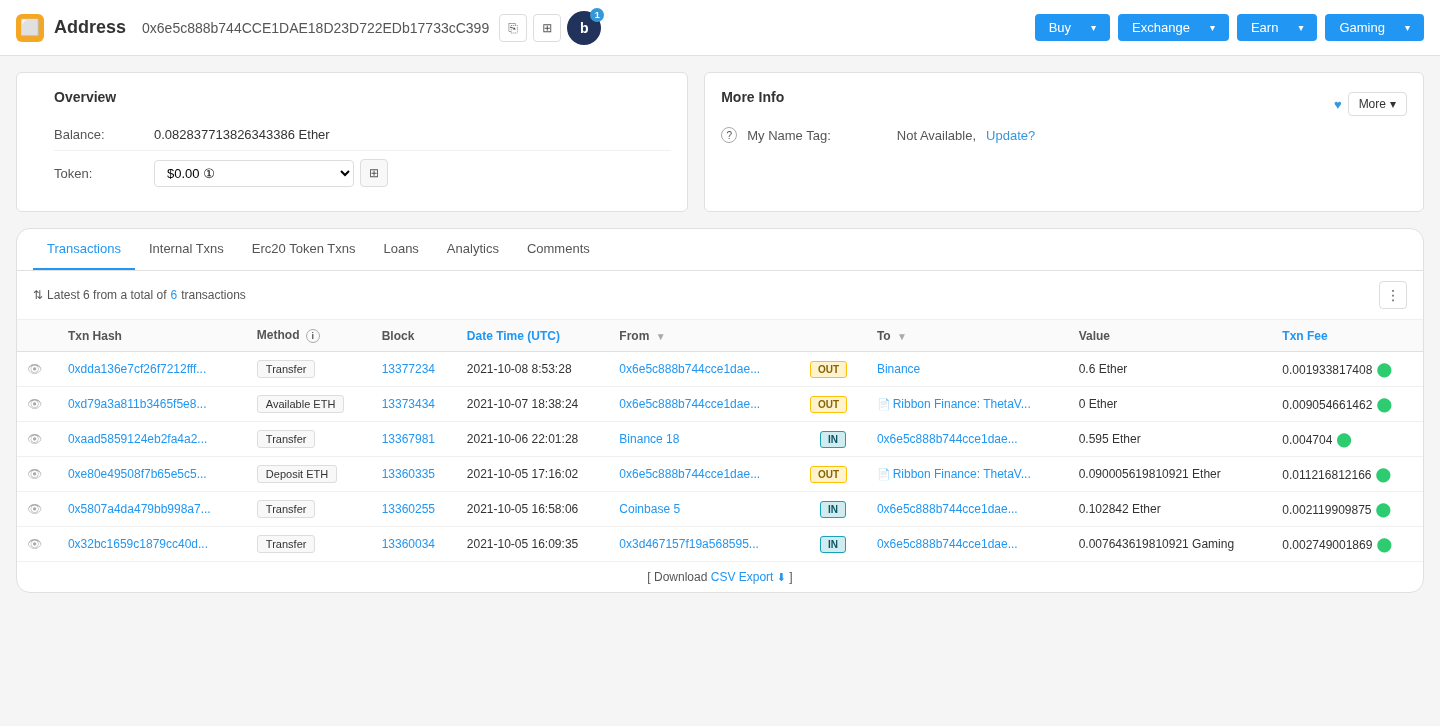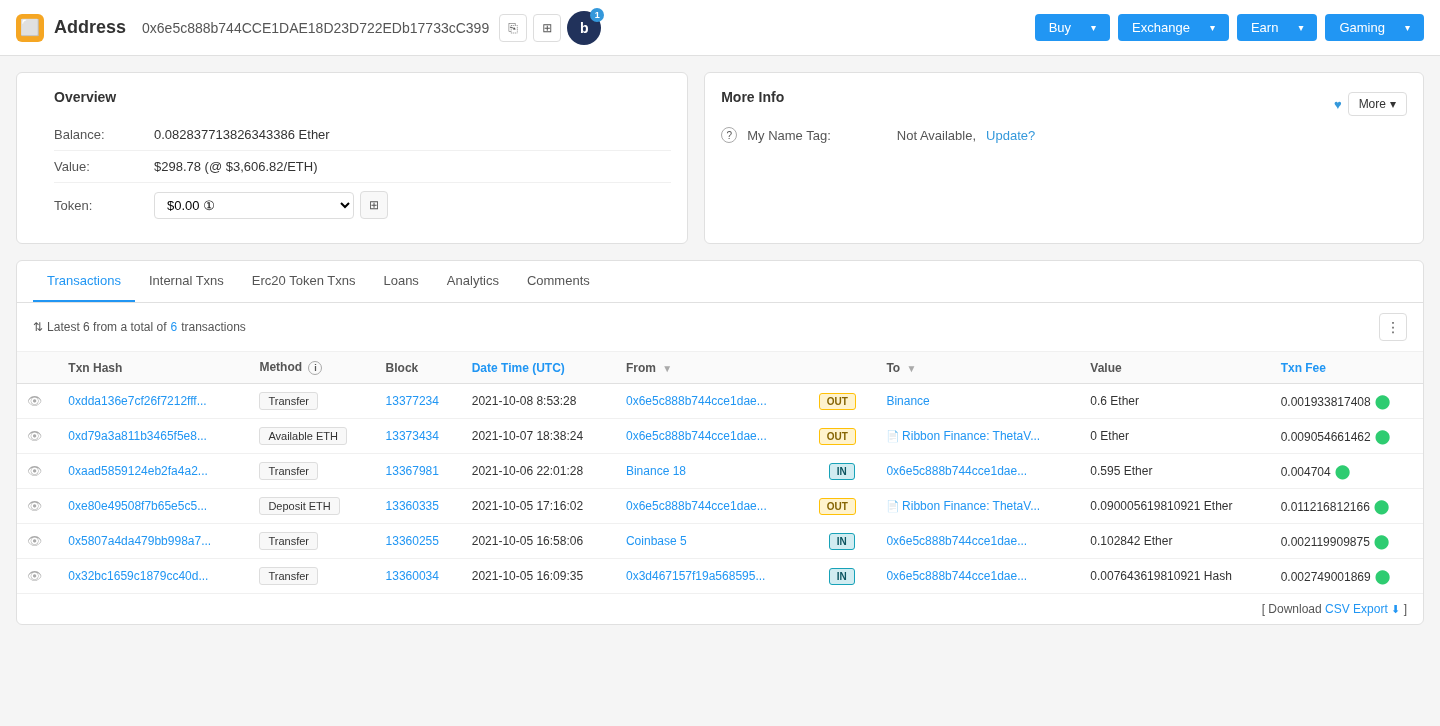--- a/index.html
+++ b/index.html
@@ -141,21 +141,21 @@
       font-size: 10px; color: #555;
     }
     .name-tag-label { color: #555; }
     .name-tag-value { color: #555; margin-left: 60px; }
     .update-link { color: #3498db; text-decoration: none; }
 
     
     .txn-section {
       background: #fff;
       border: 1px solid #e0e0e0;
-      border-radius: 6px;
+      border-radius: 14px;
     }
     .tabs-row {
       display: flex; border-bottom: 1px solid #e0e0e0;
       padding: 0 16px;
     }
     .tab {
       padding: 12px 14px;
       cursor: pointer;
       font-size: 13px;
       color: #555;
@@ -251,21 +251,21 @@
       font-size: 9px;
       text-align: center;
       line-height: 13px;
       cursor: pointer;
       color: #555;
     }
     .contract-icon { font-size: 11px; color: #555; margin-right: 2px; }
     .gas-dot { color: #2ecc71; font-size: 14px; margin-left: 4px; }
 
     .csv-footer {
-      text-align: right;
+      text-align: center;
       padding: 8px 16px;
       font-size: 12px;
       color: #555;
       border-top: 1px solid #f0f0f0;
     }
     .csv-link { color: #2196f3; text-decoration: none; }
     .download-icon { font-size: 11px; }
   </style>
 </head>
 <body>
@@ -310,24 +310,20 @@
 
   <div class="overview-row">
 
     <div class="card overview-card">
       <div class="card-title">Overview</div>
       <div class="info-row">
         <span class="info-label">Balance:</span>
         <span class="info-value">0.082837713826343386 Ether</span>
       </div>
       <div class="info-row">
-        <span class="info-label">Value:</span>
-        <span class="info-value">$298.78 (@ $3,606.82/ETH)</span>
-      </div>
-      <div class="info-row">
         <span class="info-label">Token:</span>
         <div class="token-select-wrapper">
           <select class="token-select">
             <option>$0.00 ① </option>
           </select>
           <button class="grid-icon-btn">⊞</button>
         </div>
       </div>
     </div>
 
@@ -450,21 +446,21 @@
   </tr>
           <tr>
     <td><span class="eye-icon">👁</span></td>
     <td><a href="#" class="txn-hash-link">0x32bc1659c1879cc40d...</a></td>
     <td><span class="method-badge">Transfer</span></td>
     <td><a href="#" class="block-link">13360034</a></td>
     <td>2021-10-05 16:09:35</td>
     <td><a href="#" class="from-link">0x3d467157f19a568595...</a></td>
     <td><span class="badge-in">IN</span></td>
     <td><a href="#" class="to-link">0x6e5c888b744cce1dae...</a></td>
-    <td>0.007643619810921 Hash</td>
+    <td>0.007643619810921 Gaming</td>
     <td>0.002749001869<span class="gas-dot">⬤</span></td>
   </tr>
         </tbody>
     </table>
 
     <div class="csv-footer">
       <span>[ Download</span>
       <a href="#" class="csv-link">
         <span>CSV Export</span>
         <span class="download-icon"> ⬇</span>

